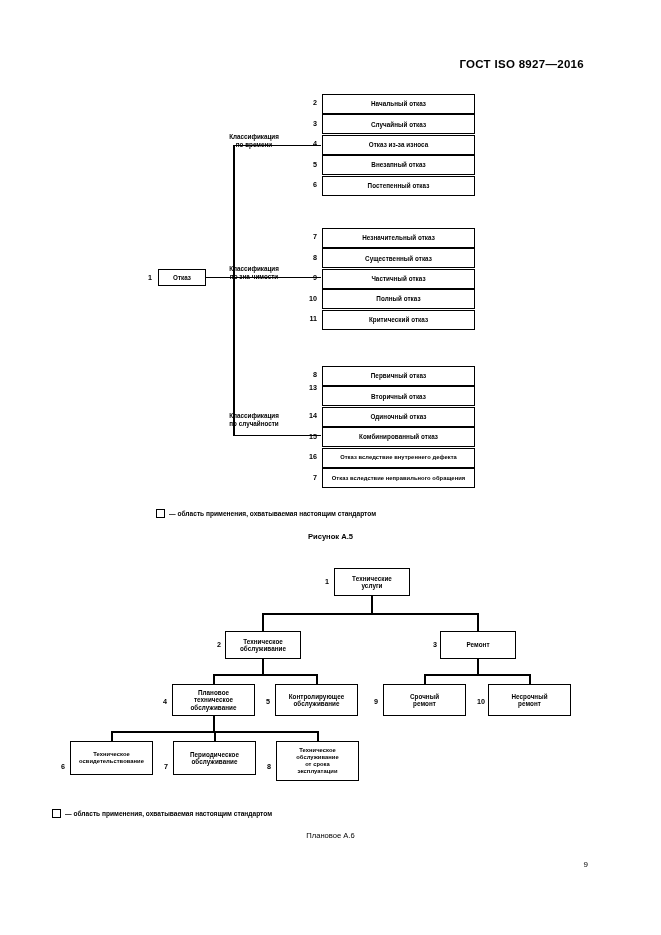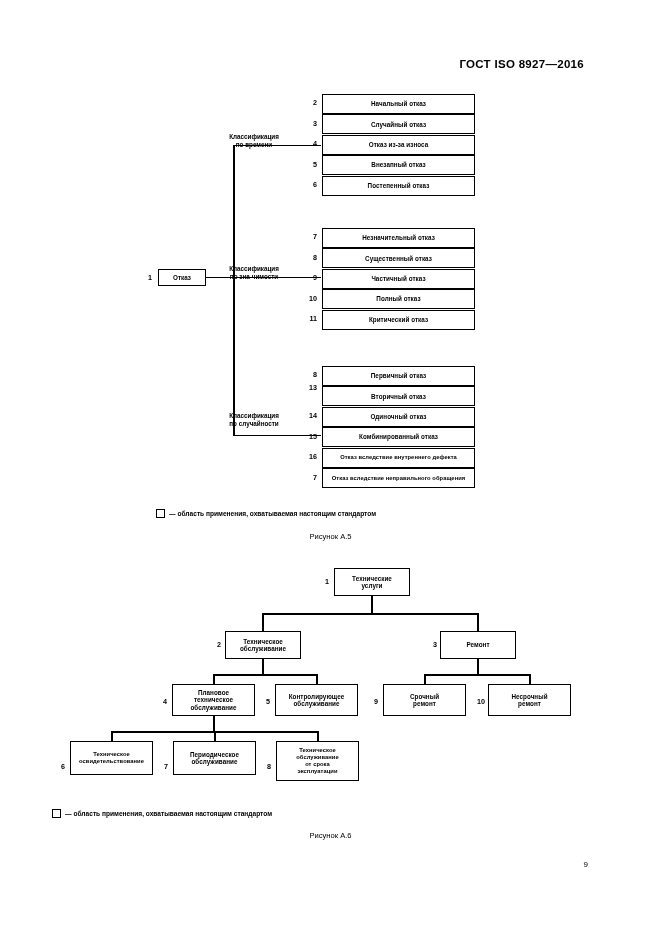--- a/index.html
+++ b/index.html
@@ -152,21 +152,21 @@
       <div class="box small" style="left:322px;top:447.6px;width:153px;height:20px;">Отказ вследствие внутреннего дефекта</div>
 
       <div class="num" style="left:300px;top:474px;width:17px;">7</div>
       <div class="box small" style="left:322px;top:468px;width:153px;height:20px;">Отказ вследствие неправильного обращения</div>
     </div>
 
     <div class="legend" style="left:156px;top:509px;">
       <span class="legend-swatch"></span>
       <span>— область применения, охватываемая настоящим стандартом</span>
     </div>
-    <div class="caption" style="top:532px;">Рисунок А.5</div>
+    <div class="caption" style="top:532px;font-weight:bold;">Рисунок А.5</div>
   </div>
 
   <div>
 
     <div class="num" style="left:317px;top:578px;width:12px;">1</div>
     <div class="box" style="left:334px;top:568px;width:76px;height:28px;">
       <span style="white-space:pre-line;">Технические
 услуги</span>
     </div>
 
@@ -244,18 +244,18 @@
       <span style="white-space:pre-line;">Техническое
 обслуживание
 от срока
 эксплуатации</span>
     </div>
 
     <div class="legend" style="left:52px;top:809px;">
       <span class="legend-swatch"></span>
       <span>— область применения, охватываемая настоящим стандартом</span>
     </div>
-    <div class="caption" style="top:831px;">Рисунок А.6</div>
+    <div class="caption" style="top:831px;">Плановое А.6</div>
   </div>
 
   <div class="page-num">9</div>
 
 </div>
 
 </body></html>

